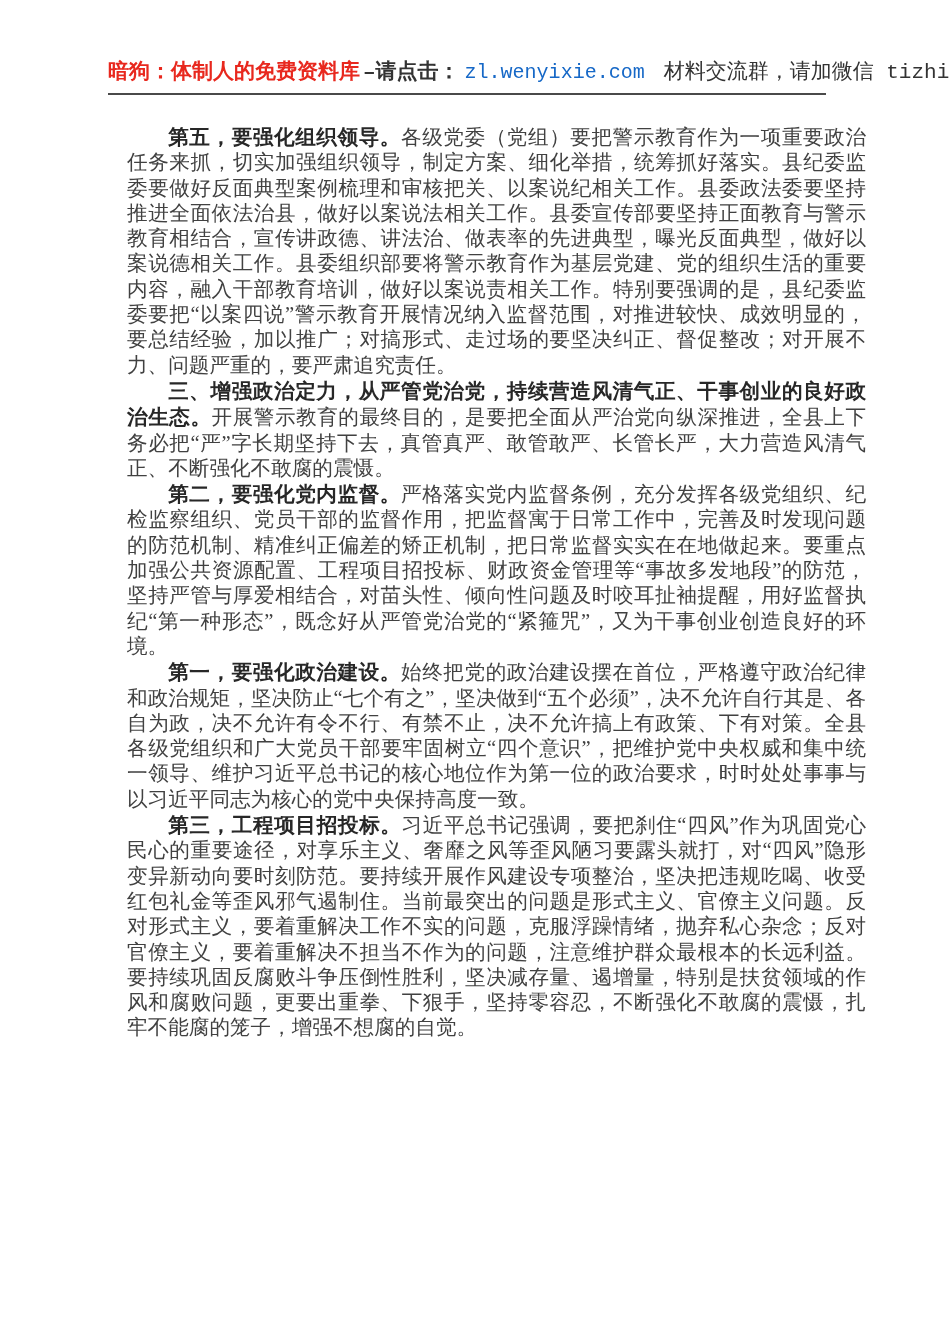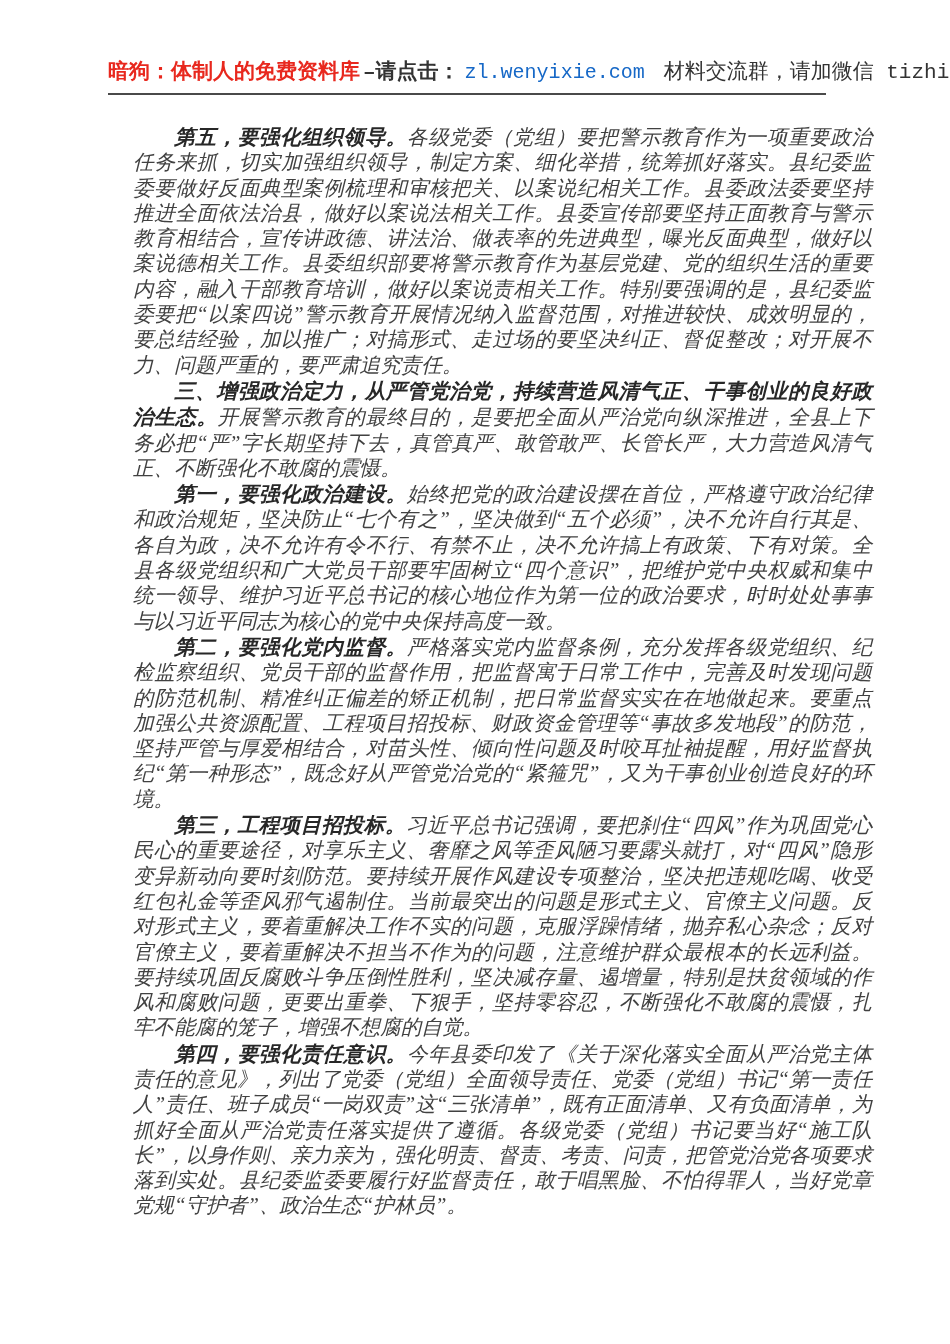--- a/index.html
+++ b/index.html
@@ -21,43 +21,41 @@
     padding-bottom:5px;
     border-bottom:2.5px solid var(--divider-color,#4a4a4a);
   }
   .banner .brand{color:var(--brand-color,#e8281e);font-weight:700;margin-right:3px;}
   .banner .click-label{font-weight:600;}
   .banner .site-link{color:var(--link-color,#1668c7);text-decoration:none;margin:0 19px 0 5px;font-size:20px;}
   .banner .group-note{font-weight:500;}
 
   
   .doc{
-    position:absolute;left:133px;top:124px;width:739px;
+    position:absolute;left:127px;top:124px;width:739px;
     font-size:20.6px;line-height:25.3px;
     color:#414141;
     text-align:justify;
-    font-style:italic;
   }
   .doc p{margin:0;padding:0;text-indent:2em;}
   .doc .lead{
     font-family:"Liberation Sans","DejaVu Sans",sans-serif;
     font-weight:700;color:#272727;
   }
 </style>
 </head>
 <body>
 
 <div class="page">
 
   <div class="banner">
     <span class="brand">暗狗：体制人的免费资料库</span><span class="click-label">–请点击：</span><a href="#" class="site-link">zl.wenyixie.com</a><span class="group-note">材料交流群，请加微信 tizhisiri</span>
   </div>
 
   <article class="doc">
       <p><b class="lead">第五，要强化组织领导。</b><span>各级党委（党组）要把警示教育作为一项重要政治任务来抓，切实加强组织领导，制定方案、细化举措，统筹抓好落实。县纪委监委要做好反面典型案例梳理和审核把关、以案说纪相关工作。县委政法委要坚持推进全面依法治县，做好以案说法相关工作。县委宣传部要坚持正面教育与警示教育相结合，宣传讲政德、讲法治、做表率的先进典型，曝光反面典型，做好以案说德相关工作。县委组织部要将警示教育作为基层党建、党的组织生活的重要内容，融入干部教育培训，做好以案说责相关工作。特别要强调的是，县纪委监委要把“以案四说”警示教育开展情况纳入监督范围，对推进较快、成效明显的，要总结经验，加以推广；对搞形式、走过场的要坚决纠正、督促整改；对开展不力、问题严重的，要严肃追究责任。</span></p>
       <p><b class="lead">三、增强政治定力，从严管党治党，持续营造风清气正、干事创业的良好政治生态。</b><span>开展警示教育的最终目的，是要把全面从严治党向纵深推进，全县上下务必把“严”字长期坚持下去，真管真严、敢管敢严、长管长严，大力营造风清气正、不断强化不敢腐的震慑。</span></p>
+      <p><b class="lead">第二，要强化党内监督。</b><span>严格落实党内监督条例，充分发挥各级党组织、纪检监察组织、党员干部的监督作用，把监督寓于日常工作中，完善及时发现问题的防范机制、精准纠正偏差的矫正机制，把日常监督实实在在地做起来。要重点加强公共资源配置、工程项目招投标、财政资金管理等“事故多发地段”的防范，坚持严管与厚爱相结合，对苗头性、倾向性问题及时咬耳扯袖提醒，用好监督执纪“第一种形态”，既念好从严管党治党的“紧箍咒”，又为干事创业创造良好的环境。</span></p>
       <p><b class="lead">第一，要强化政治建设。</b><span>始终把党的政治建设摆在首位，严格遵守政治纪律和政治规矩，坚决防止“七个有之”，坚决做到“五个必须”，决不允许自行其是、各自为政，决不允许有令不行、有禁不止，决不允许搞上有政策、下有对策。全县各级党组织和广大党员干部要牢固树立“四个意识”，把维护党中央权威和集中统一领导、维护习近平总书记的核心地位作为第一位的政治要求，时时处处事事与以习近平同志为核心的党中央保持高度一致。</span></p>
-      <p><b class="lead">第二，要强化党内监督。</b><span>严格落实党内监督条例，充分发挥各级党组织、纪检监察组织、党员干部的监督作用，把监督寓于日常工作中，完善及时发现问题的防范机制、精准纠正偏差的矫正机制，把日常监督实实在在地做起来。要重点加强公共资源配置、工程项目招投标、财政资金管理等“事故多发地段”的防范，坚持严管与厚爱相结合，对苗头性、倾向性问题及时咬耳扯袖提醒，用好监督执纪“第一种形态”，既念好从严管党治党的“紧箍咒”，又为干事创业创造良好的环境。</span></p>
       <p><b class="lead">第三，工程项目招投标。</b><span>习近平总书记强调，要把刹住“四风”作为巩固党心民心的重要途径，对享乐主义、奢靡之风等歪风陋习要露头就打，对“四风”隐形变异新动向要时刻防范。要持续开展作风建设专项整治，坚决把违规吃喝、收受红包礼金等歪风邪气遏制住。当前最突出的问题是形式主义、官僚主义问题。反对形式主义，要着重解决工作不实的问题，克服浮躁情绪，抛弃私心杂念；反对官僚主义，要着重解决不担当不作为的问题，注意维护群众最根本的长远利益。要持续巩固反腐败斗争压倒性胜利，坚决减存量、遏增量，特别是扶贫领域的作风和腐败问题，更要出重拳、下狠手，坚持零容忍，不断强化不敢腐的震慑，扎牢不能腐的笼子，增强不想腐的自觉。</span></p>
-      <p><b class="lead">第四，要强化责任意识。</b><span>今年县委印发了《关于深化落实全面从严治党主体责任的意见》，列出了党委（党组）全面领导责任、党委（党组）书记“第一责任人”责任、班子成员“一岗双责”这“三张清单”，既有正面清单、又有负面清单，为抓好全面从严治党责任落实提供了遵循。各级党委（党组）书记要当好“施工队长”，以身作则、亲力亲为，强化明责、督责、考责、问责，把管党治党各项要求落到实处。县纪委监委要履行好监督责任，敢于唱黑脸、不怕得罪人，当好党章党规“守护者”、政治生态“护林员”。</span></p>
     </article>
 
 </div>
 
 </body></html>

